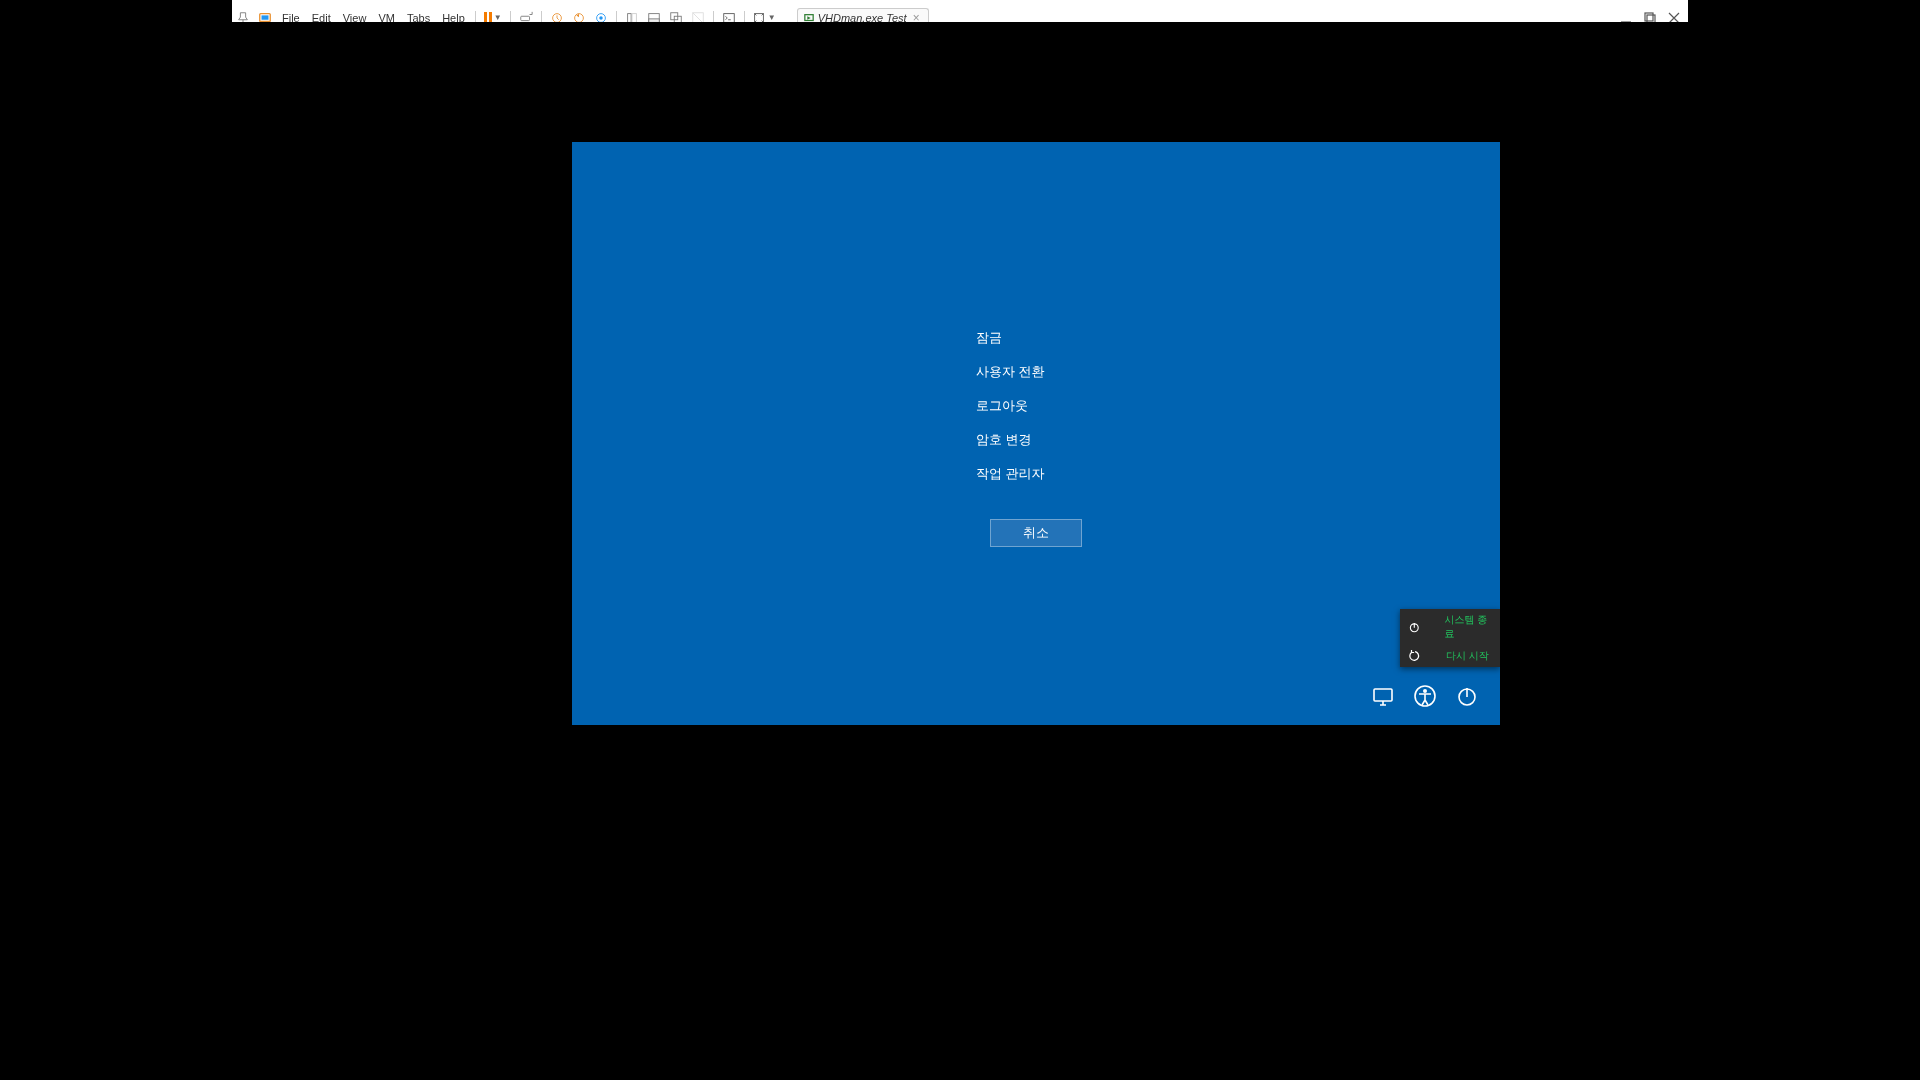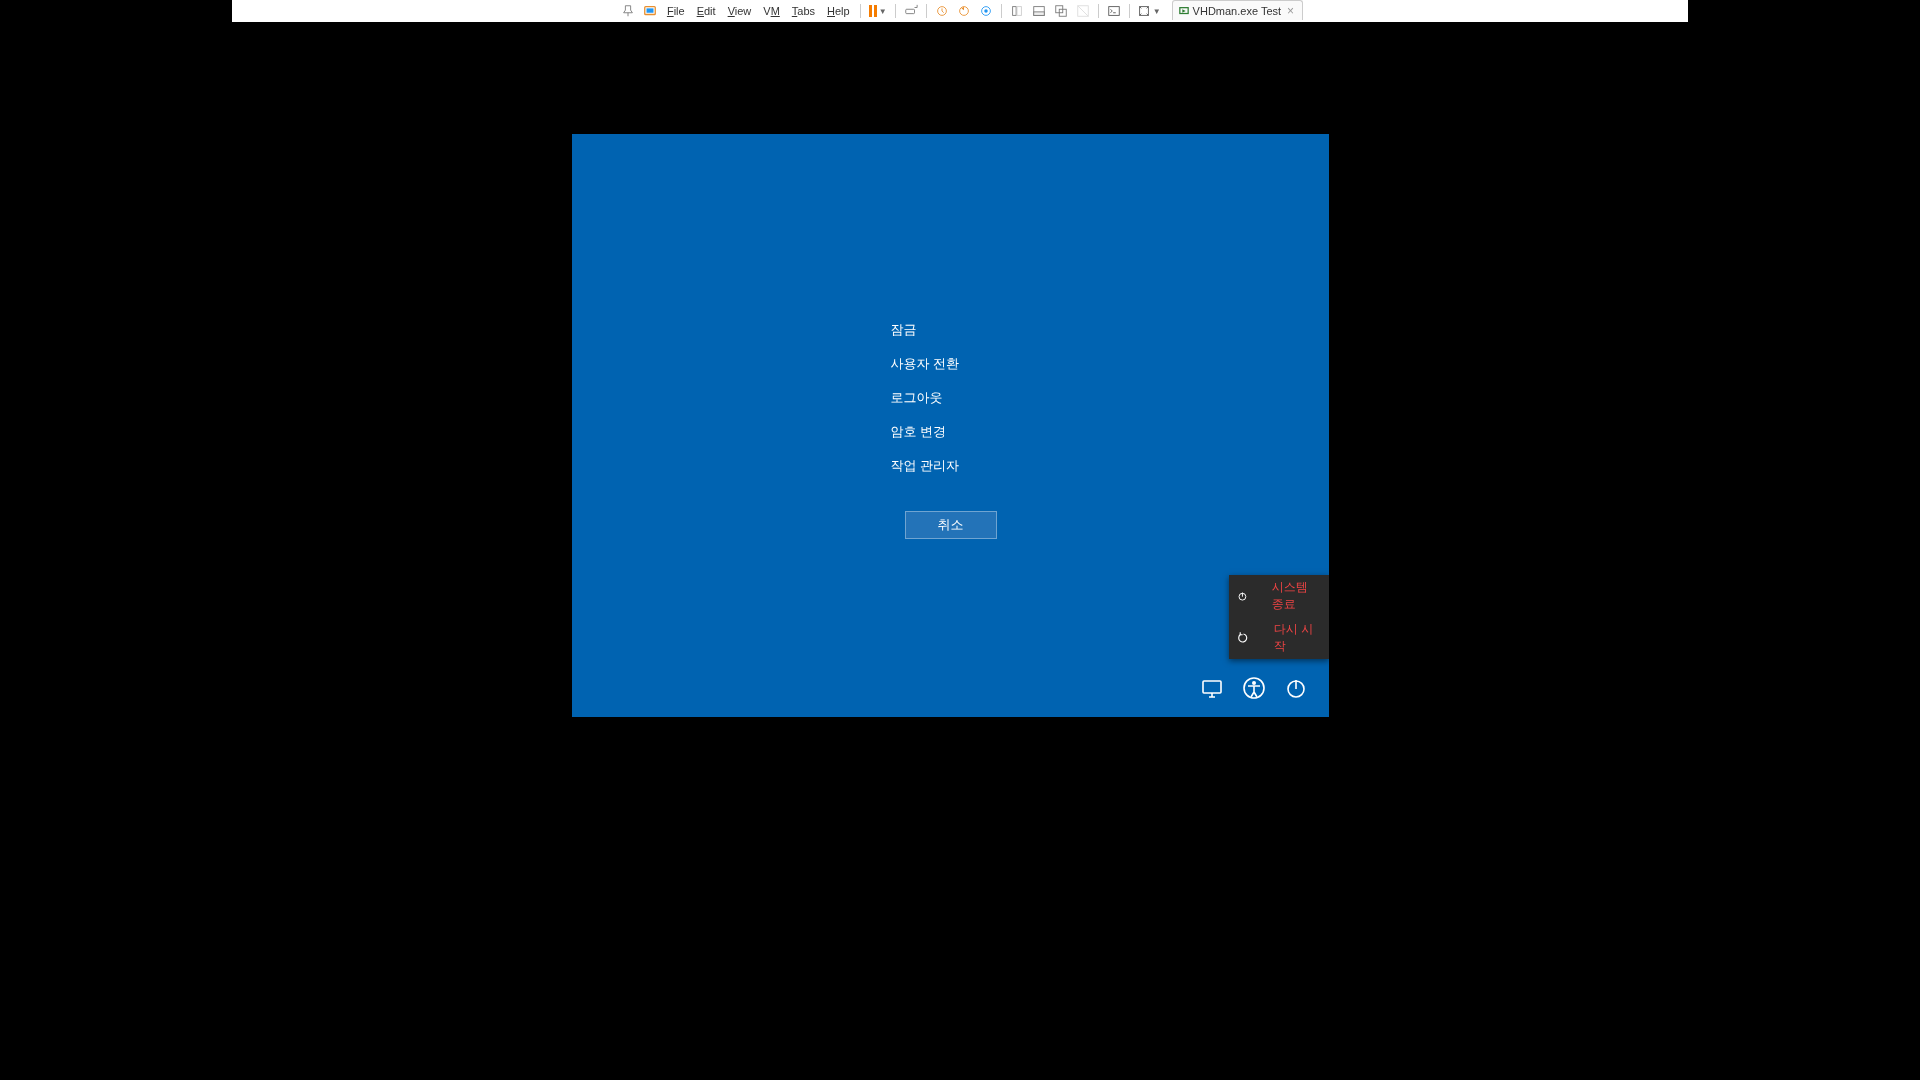--- a/index.html
+++ b/index.html
@@ -21,21 +21,20 @@
 }
 .vmware-toolbar {
   width: 100%;
   height: 35px;
   background: #fff;
   display: flex;
   align-items: center;
   font-size: 11px;
   color: #333;
   position: relative;
-  flex-direction: column;
 }
 .toolbar-left {
   display: flex;
   align-items: center;
   height: 100%;
 }
 .tb-icon-btn {
   display: flex;
   align-items: center;
   justify-content: center;
@@ -67,22 +66,24 @@
 .pause-bars { display: flex; gap: 2px; }
 .pause-bars span {
   display: inline-block;
   width: 3px;
   height: 12px;
   background: #f57c00;
 }
 .dropdown-caret { font-size: 8px; color: #666; }
 .tab-strip {
   display: flex;
+  align-items: center;
   height: 22px;
-  margin-left: 8px;
+  margin-left: 18px;
+  font-style: italic;
 }
 .vm-tab {
   height: 20px;
   border: 1px solid #ccc;
   border-bottom: none;
   border-radius: 3px 3px 0 0;
   display: flex;
   align-items: center;
   padding: 0 6px;
   gap: 4px;
@@ -107,23 +108,23 @@
 }
 .wc-btn svg { width: 14px; height: 14px; stroke: #555; stroke-width: 1.2; fill: none; }
 
 .vm-black-area {
   position: absolute;
   top: 22px; left: 0; right: 0; bottom: 0;
   background: #000;
 }
 .guest-screen {
   position: absolute;
-  width: 757px;
+  width: 928px;
   height: 583px;
-  top: 112px;
+  top: 120px;
   left: 340px;
   background: #0063b1;
 }
 .security-options {
   position: absolute;
   left: 50%;
   top: 50%;
   transform: translate(-50%, -50%);
   width: 120px;
   display: flex;
@@ -155,22 +156,22 @@
   bottom: 58px;
   width: 100px;
   background: #2b2b2b;
   box-shadow: 0 2px 6px rgba(0,0,0,0.5);
 }
 .pm-item {
   display: flex;
   align-items: center;
   gap: 24px;
   padding: 4px 8px;
-  color: #ef4444;
-  font-size: 12px;
+  color: #22c55e;
+  font-size: 10px;
   cursor: pointer;
 }
 .pm-icon { width: 14px; height: 14px; stroke: #fff; stroke-width: 1.4; fill: none; }
 
 .corner-icons {
   position: absolute;
   right: 20px;
   bottom: 16px;
   display: flex;
   gap: 16px;

